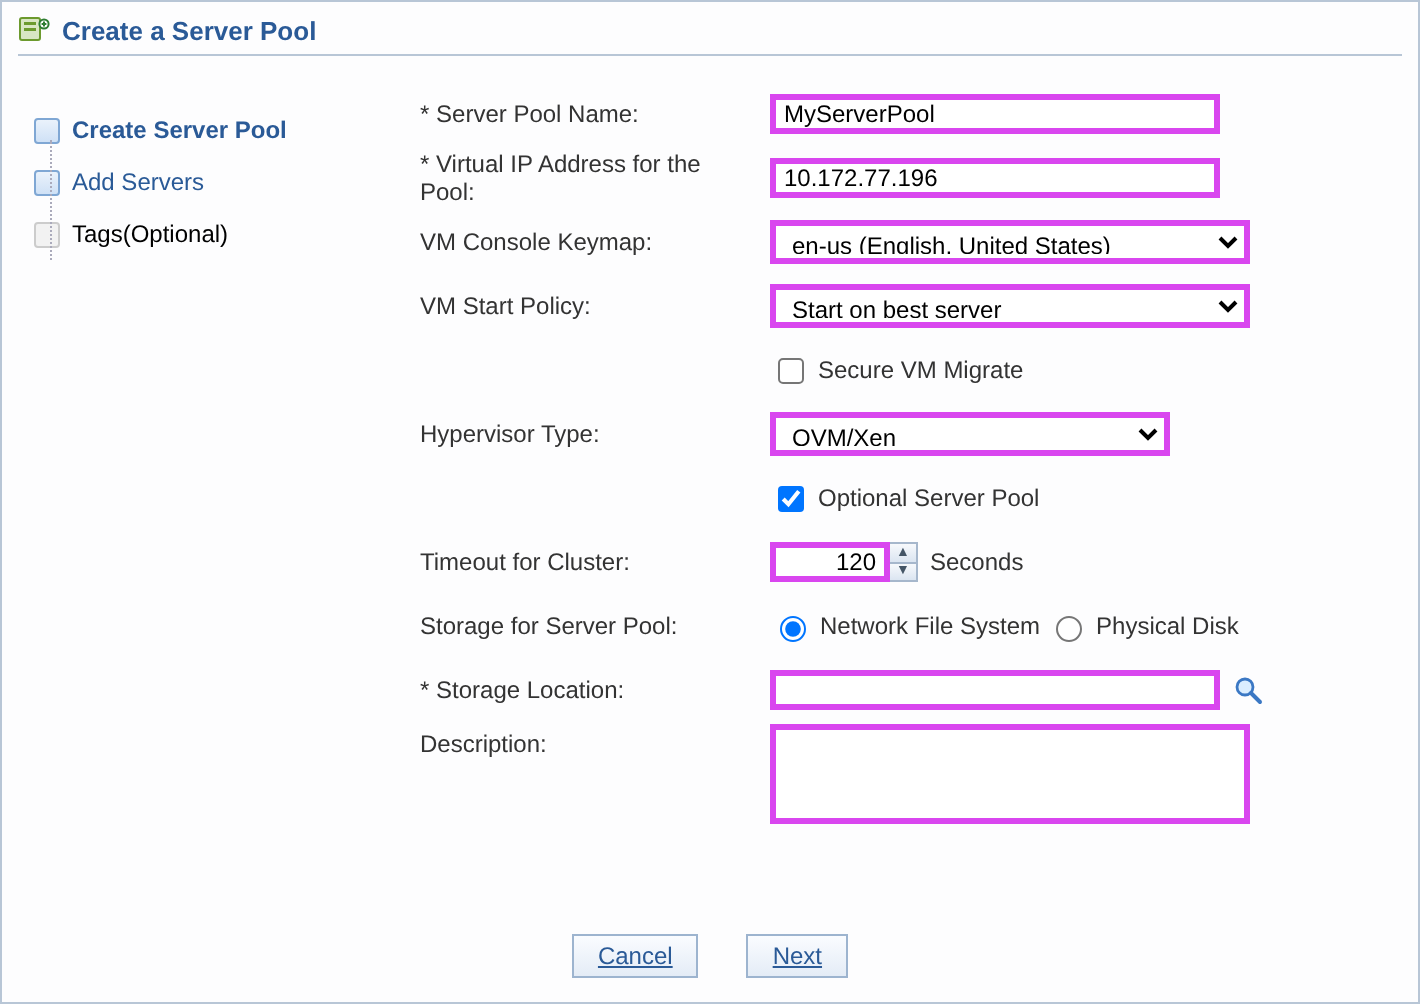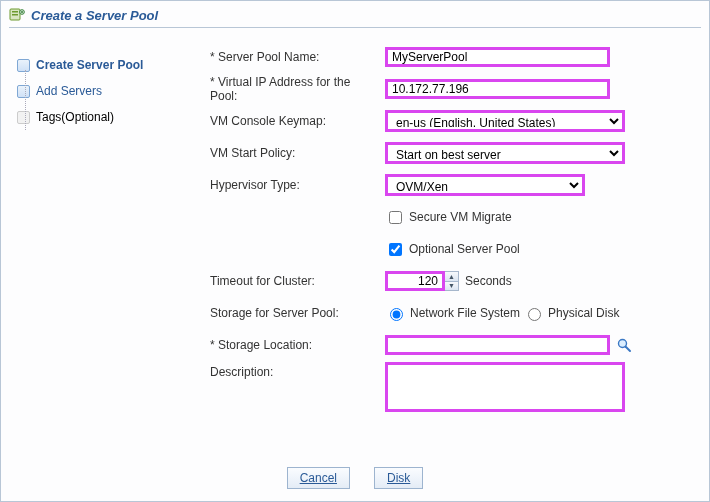--- a/index.html
+++ b/index.html
@@ -21,21 +21,20 @@
   .title-bar {
     display: flex;
     align-items: center;
     padding: 6px 8px 4px 8px;
     gap: 6px;
   }
   .title-bar .title {
     color: #2a5a97;
     font-weight: bold;
     font-size: 13px;
-    font-style: italic;
   }
   .title-divider {
     border: none;
     border-top: 1px solid #b8c6d6;
     margin: 0 8px 0 8px;
   }
   .body {
     flex: 1;
     display: flex;
     padding: 14px 14px 0 14px;
@@ -206,33 +205,33 @@
       <div class="row">
         <div class="label">VM Start Policy:</div>
         <div class="control">
           <select class="wide">
             <option>Start on best server</option>
           </select>
         </div>
       </div>
 
       <div class="row">
-        <div class="label">Hypervisor Type:</div>
-        <div class="control">
-          <select class="wide" style="width:200px">
-            <option>OVM/Xen</option>
-          </select>
-        </div>
-      </div>
-
-      <div class="row">
         <div class="label"></div>
         <div class="control check-row">
           <input type="checkbox" style="">
           <span>Secure VM Migrate</span>
+        </div>
+      </div>
+
+      <div class="row">
+        <div class="label">Hypervisor Type:</div>
+        <div class="control">
+          <select class="wide" style="width:200px">
+            <option>OVM/Xen</option>
+          </select>
         </div>
       </div>
 
       <div class="row">
         <div class="label"></div>
         <div class="control check-row">
           <input type="checkbox" checked="" style="">
           <span>Optional Server Pool</span>
         </div>
       </div>
@@ -277,16 +276,16 @@
         <div class="control">
           <textarea style=""></textarea>
         </div>
       </div>
 
     </div>
   </div>
 
   <div class="footer">
     <button class="btn"><span>Cancel</span></button>
-    <button class="btn"><span>Disk</span></button>
+    <button class="btn"><span>Next</span></button>
   </div>
 
 </div>
 
 </body></html>

